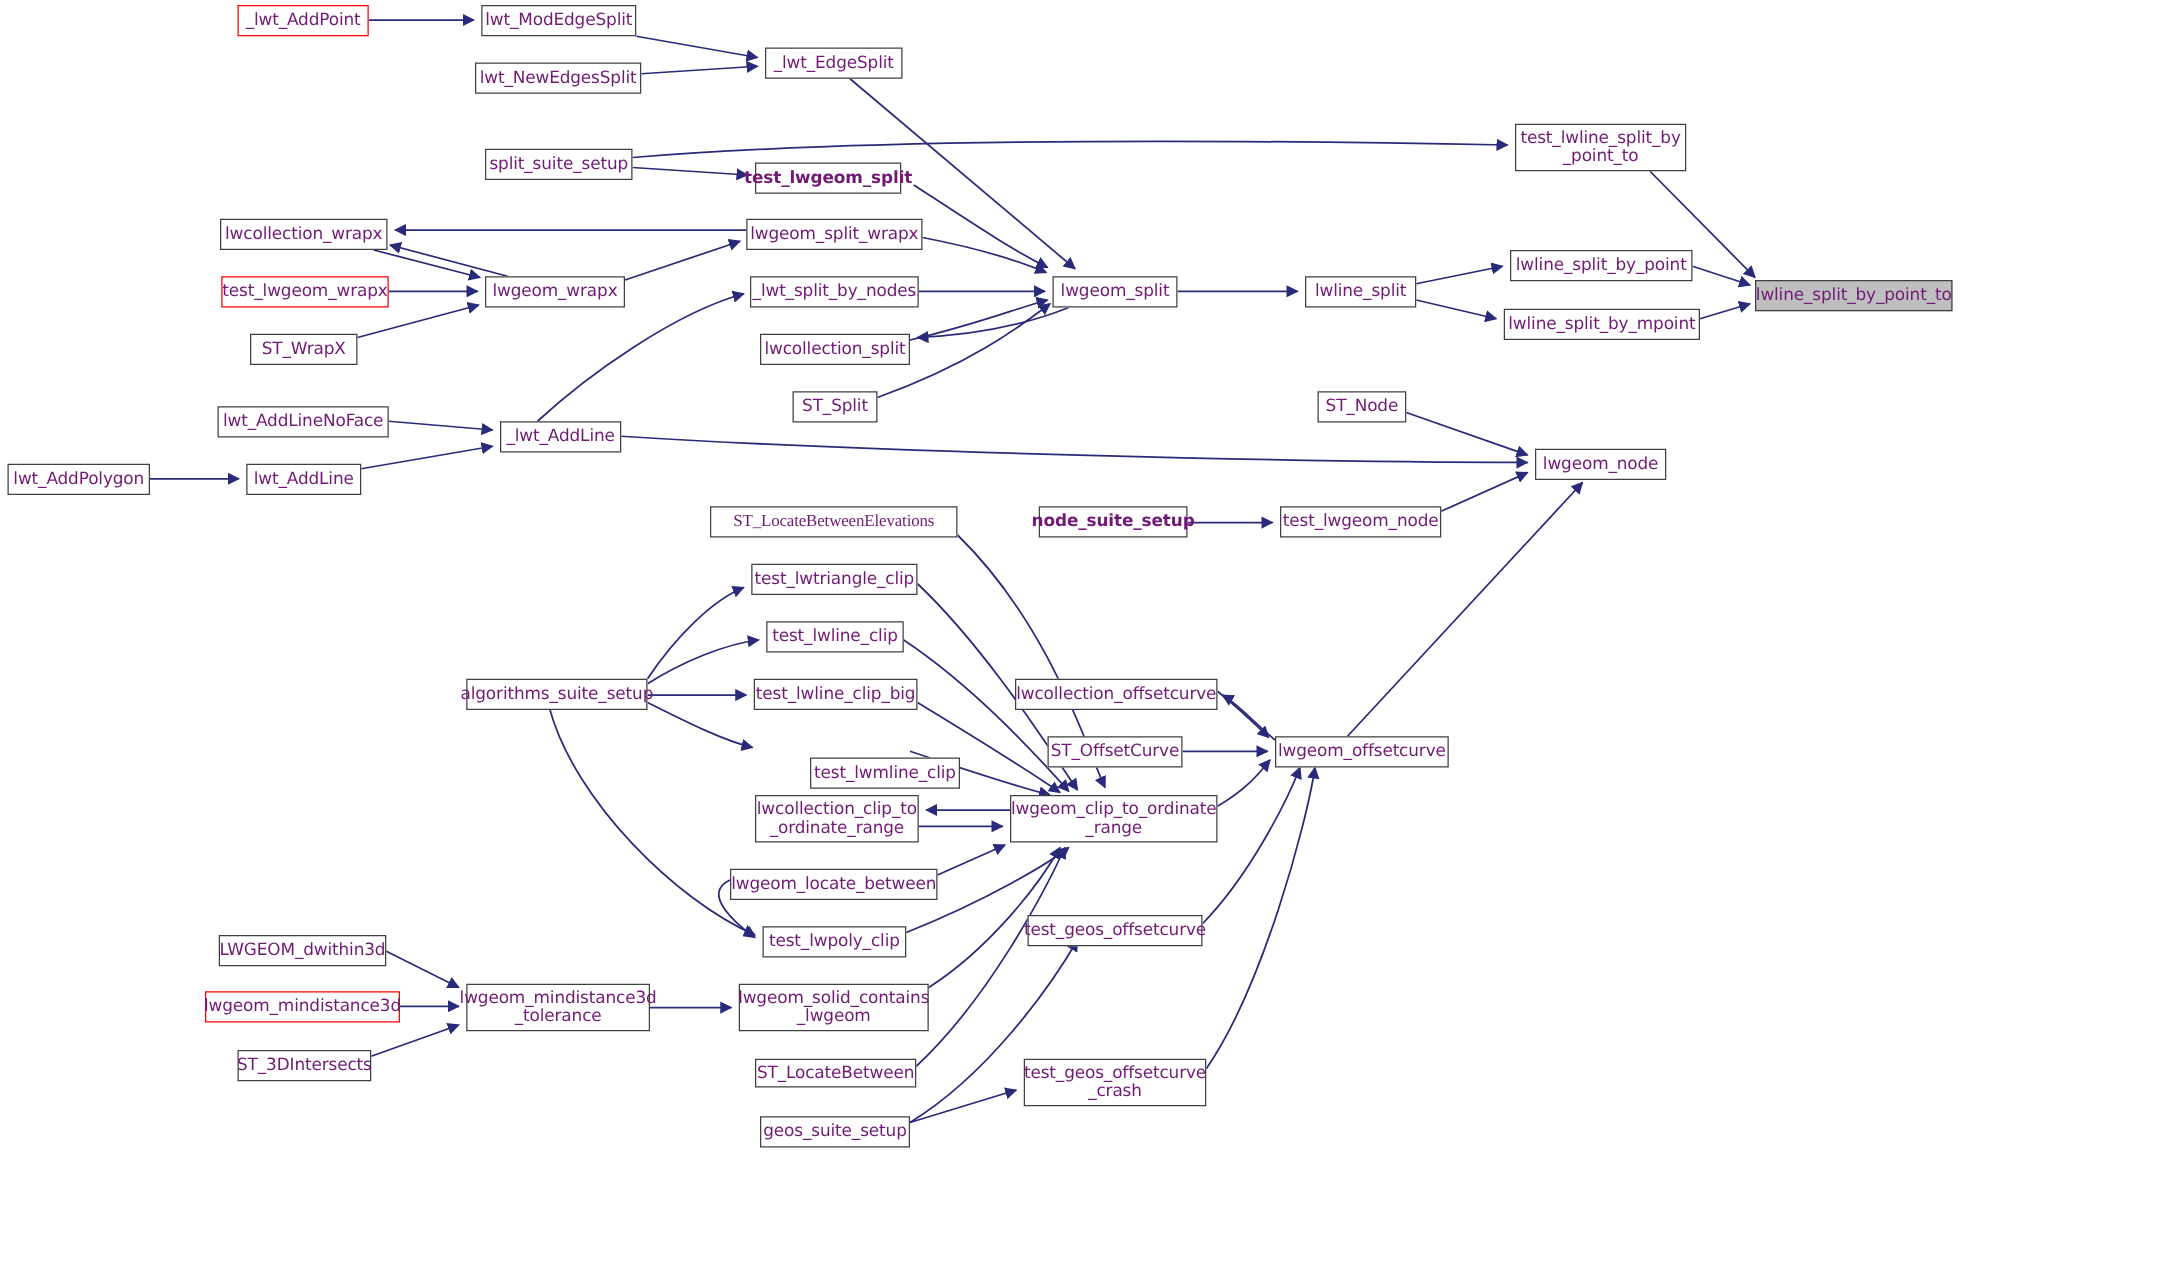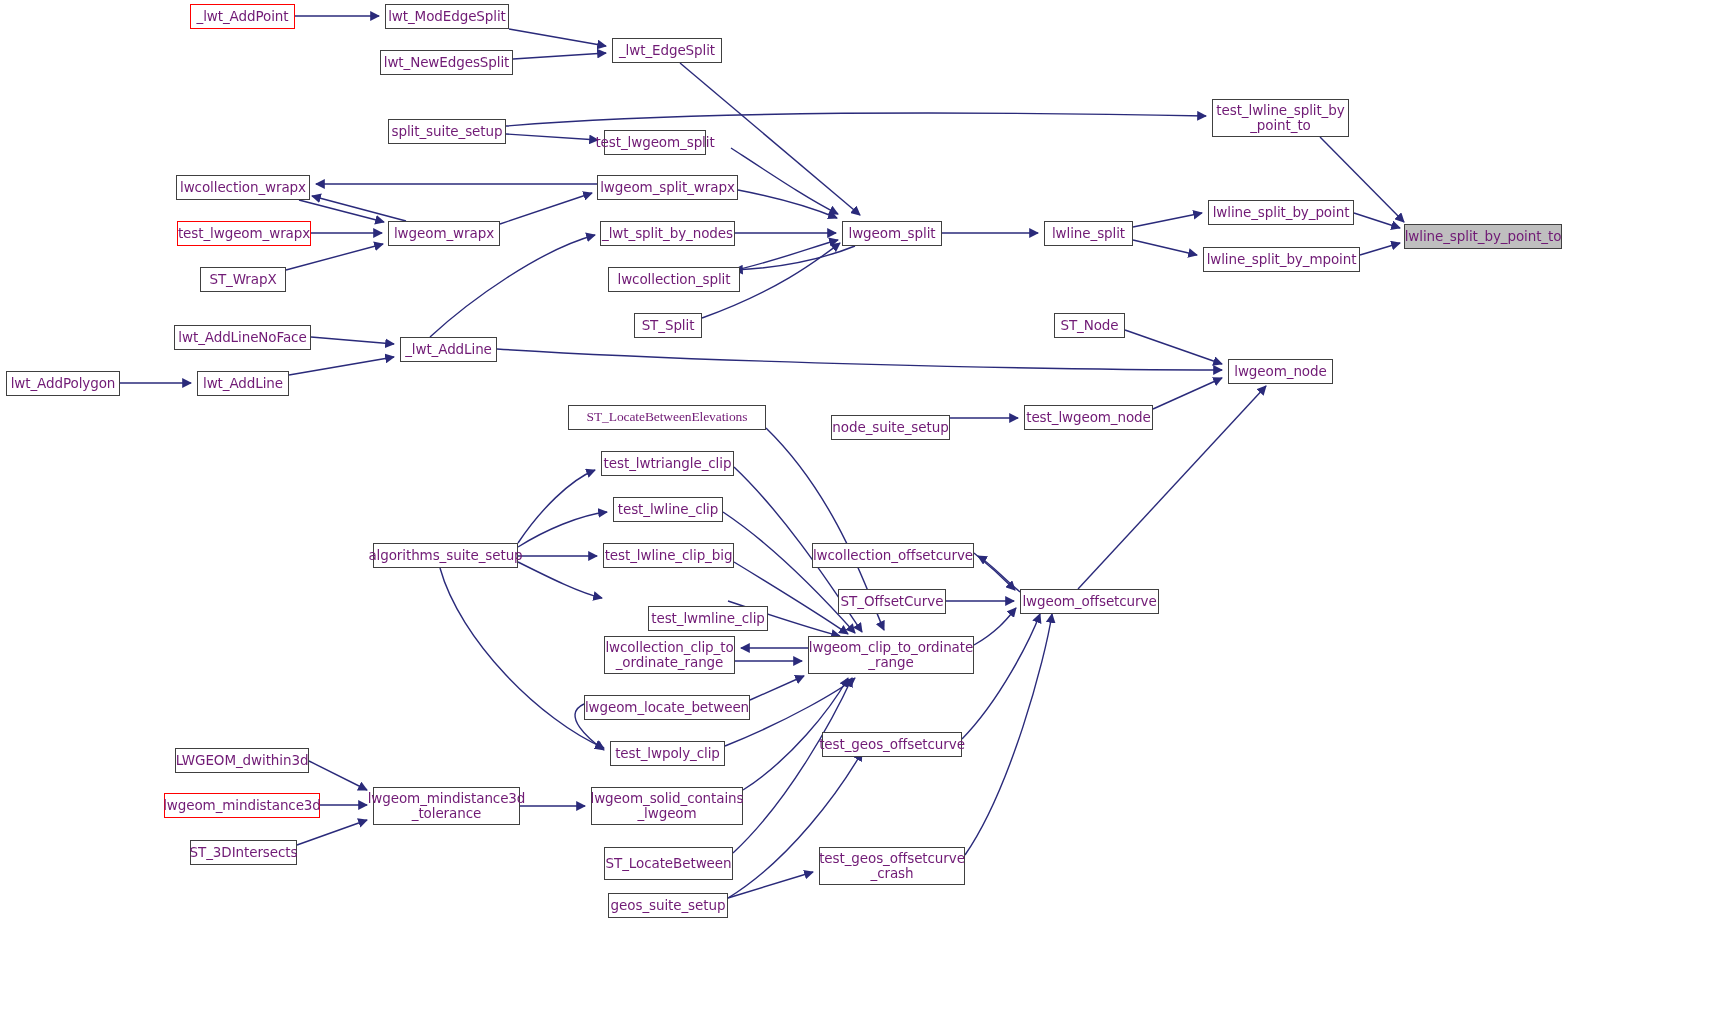--- a/index.html
+++ b/index.html
@@ -122,42 +122,42 @@
       </g>
   </svg>
   <div id="nodes">
       <div class="node red" style="left: 190px; top: 4px; width: 105px; height: 25px;">_lwt_AddPoint</div>
       <div class="node" style="left: 385px; top: 4px; width: 124px; height: 25px;">lwt_ModEdgeSplit</div>
       <div class="node" style="left: 612px; top: 38px; width: 110px; height: 25px;">_lwt_EdgeSplit</div>
       <div class="node" style="left: 380px; top: 50px; width: 133px; height: 25px;">lwt_NewEdgesSplit</div>
       <div class="node" style="left: 1212px; top: 99px; width: 137px; height: 38px;">test_lwline_split_by
 _point_to</div>
       <div class="node" style="left: 388px; top: 119px; width: 118px; height: 25px;">split_suite_setup</div>
-      <div class="node" style="left: 604px; top: 130px; width: 102px; height: 25px;">test_lwgeom_split</div>
+      <div class="node" style="left: 604px; top: 130px; width: 117px; height: 25px; font-weight: bold;">test_lwgeom_split</div>
       <div class="node" style="left: 176px; top: 175px; width: 134px; height: 25px;">lwcollection_wrapx</div>
       <div class="node" style="left: 597px; top: 175px; width: 141px; height: 25px;">lwgeom_split_wrapx</div>
       <div class="node red" style="left: 177px; top: 221px; width: 134px; height: 25px;">test_lwgeom_wrapx</div>
       <div class="node" style="left: 388px; top: 221px; width: 112px; height: 25px;">lwgeom_wrapx</div>
       <div class="node" style="left: 600px; top: 221px; width: 135px; height: 25px;">_lwt_split_by_nodes</div>
       <div class="node" style="left: 842px; top: 221px; width: 100px; height: 25px;">lwgeom_split</div>
       <div class="node" style="left: 1044px; top: 221px; width: 89px; height: 25px;">lwline_split</div>
       <div class="node" style="left: 1208px; top: 200px; width: 146px; height: 25px;">lwline_split_by_point</div>
       <div class="node" style="left: 1203px; top: 247px; width: 157px; height: 25px;">lwline_split_by_mpoint</div>
       <div class="node current" style="left: 1404px; top: 224px; width: 158px; height: 25px;">lwline_split_by_point_to</div>
       <div class="node" style="left: 200px; top: 267px; width: 86px; height: 25px;">ST_WrapX</div>
-      <div class="node" style="left: 608px; top: 267px; width: 132px; height: 25px;">lwcollection_split</div>
+      <div class="node" style="left: 608px; top: 267px; width: 120px; height: 25px;">lwcollection_split</div>
       <div class="node" style="left: 634px; top: 313px; width: 68px; height: 25px;">ST_Split</div>
       <div class="node" style="left: 1054px; top: 313px; width: 71px; height: 25px;">ST_Node</div>
       <div class="node" style="left: 174px; top: 325px; width: 137px; height: 25px;">lwt_AddLineNoFace</div>
       <div class="node" style="left: 400px; top: 337px; width: 97px; height: 25px;">_lwt_AddLine</div>
       <div class="node" style="left: 1228px; top: 359px; width: 105px; height: 25px;">lwgeom_node</div>
       <div class="node" style="left: 6px; top: 371px; width: 114px; height: 25px;">lwt_AddPolygon</div>
       <div class="node" style="left: 197px; top: 371px; width: 92px; height: 25px;">lwt_AddLine</div>
       <div class="node" style="left: 568px; top: 405px; width: 198px; height: 25px; font-family: Liberation Serif, serif;">ST_LocateBetweenElevations</div>
-      <div class="node" style="left: 831px; top: 415px; width: 119px; height: 25px;">node_suite_setup</div>
+      <div class="node" style="left: 831px; top: 405px; width: 119px; height: 25px; font-weight: bold;">node_suite_setup</div>
       <div class="node" style="left: 1024px; top: 405px; width: 129px; height: 25px;">test_lwgeom_node</div>
       <div class="node" style="left: 601px; top: 451px; width: 133px; height: 25px;">test_lwtriangle_clip</div>
       <div class="node" style="left: 613px; top: 497px; width: 110px; height: 25px;">test_lwline_clip</div>
       <div class="node" style="left: 373px; top: 543px; width: 145px; height: 25px;">algorithms_suite_setup</div>
       <div class="node" style="left: 603px; top: 543px; width: 131px; height: 25px;">test_lwline_clip_big</div>
       <div class="node" style="left: 812px; top: 543px; width: 162px; height: 25px;">lwcollection_offsetcurve</div>
       <div class="node" style="left: 608px; top: 606px; width: 120px; height: 25px; margin-left: 40px;">test_lwmline_clip</div>
       <div class="node" style="left: 838px; top: 589px; width: 108px; height: 25px;">ST_OffsetCurve</div>
       <div class="node" style="left: 1020px; top: 589px; width: 139px; height: 25px;">lwgeom_offsetcurve</div>
       <div class="node" style="left: 604px; top: 636px; width: 131px; height: 38px;">lwcollection_clip_to
@@ -167,18 +167,18 @@
       <div class="node" style="left: 584px; top: 695px; width: 166px; height: 25px;">lwgeom_locate_between</div>
       <div class="node" style="left: 822px; top: 732px; width: 140px; height: 25px;">test_geos_offsetcurve</div>
       <div class="node" style="left: 175px; top: 748px; width: 134px; height: 25px;">LWGEOM_dwithin3d</div>
       <div class="node" style="left: 610px; top: 741px; width: 115px; height: 25px;">test_lwpoly_clip</div>
       <div class="node red" style="left: 164px; top: 793px; width: 156px; height: 25px;">lwgeom_mindistance3d</div>
       <div class="node" style="left: 373px; top: 787px; width: 147px; height: 38px;">lwgeom_mindistance3d
 _tolerance</div>
       <div class="node" style="left: 591px; top: 787px; width: 152px; height: 38px;">lwgeom_solid_contains
 _lwgeom</div>
       <div class="node" style="left: 190px; top: 840px; width: 107px; height: 25px;">ST_3DIntersects</div>
-      <div class="node" style="left: 604px; top: 847px; width: 129px; height: 33px;">ST_LocateBetween</div>
+      <div class="node" style="left: 604px; top: 847px; width: 129px; height: 23px;">ST_LocateBetween</div>
       <div class="node" style="left: 819px; top: 847px; width: 146px; height: 38px;">test_geos_offsetcurve
 _crash</div>
       <div class="node" style="left: 608px; top: 893px; width: 120px; height: 25px;">geos_suite_setup</div>
     </div>
 </div>
 
 </body></html>

